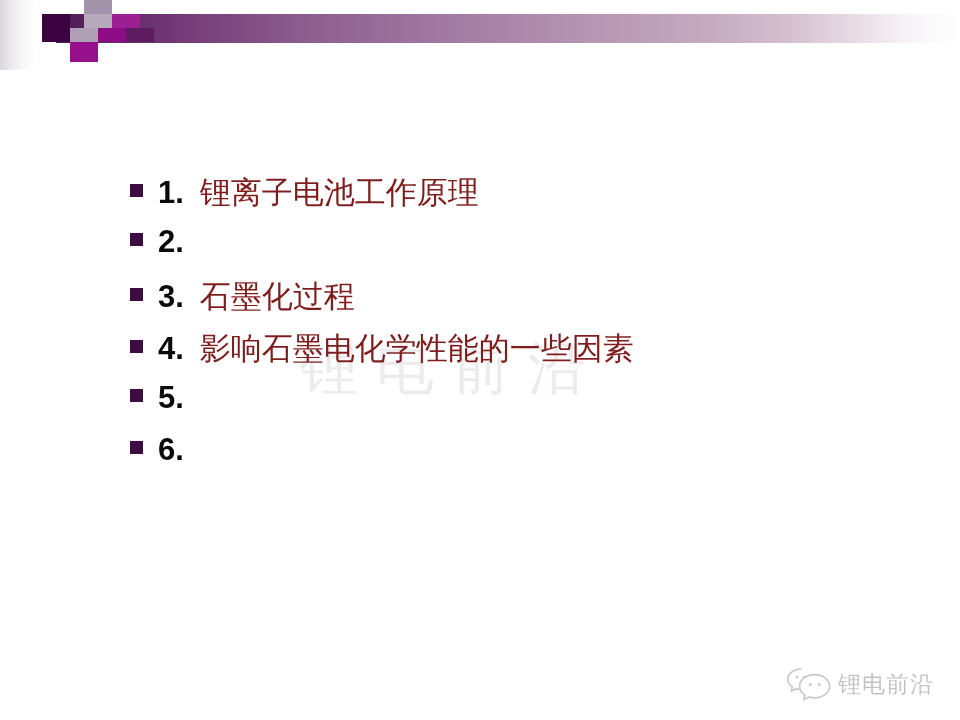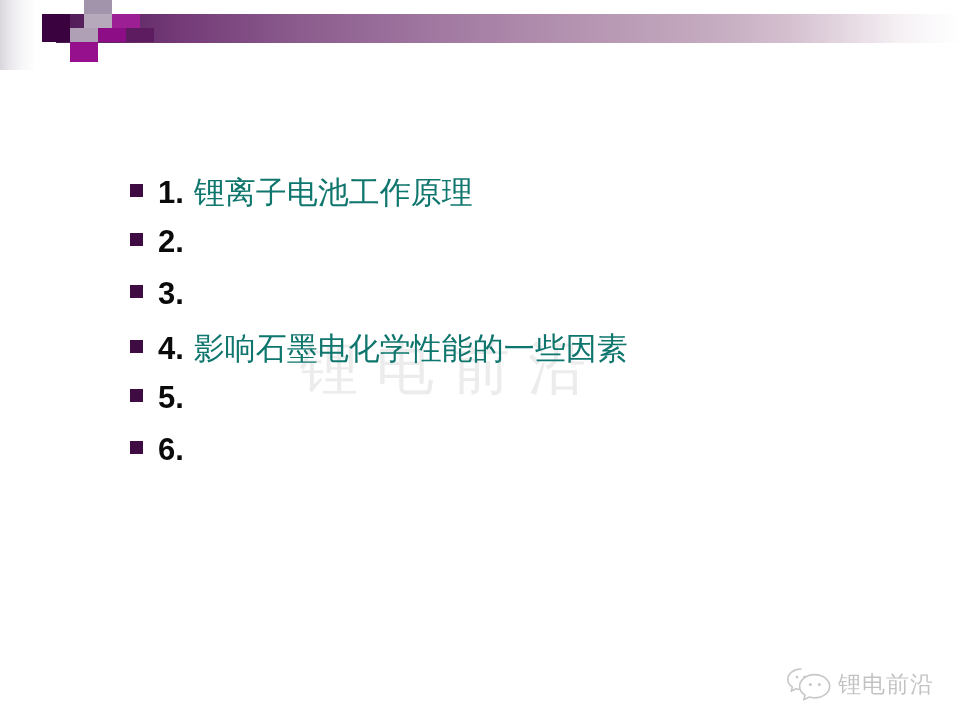--- a/index.html
+++ b/index.html
@@ -106,23 +106,23 @@
     font-weight: bold;
     font-size: 31px;
     color: #0a0a0a;
     letter-spacing: 0px;
     white-space: pre;
   }
 
   .bullet-text {
     font-family: "Liberation Serif", "DejaVu Serif", serif;
     font-size: 31px;
-    color: #0f766e;
+    color: #7f1d1d;
     white-space: pre;
-    margin-left: 10px;
+    margin-left: 16px;
   }
 
   
   #watermark {
     position: absolute;
     left: 300px;
     top: 330px;
     width: 420px;
     height: 80px;
     font-family: "Liberation Serif", "DejaVu Serif", serif;
@@ -193,20 +193,21 @@
     </div>
 
     <div class="bullet-row">
       <span class="bullet-marker"></span>
       <span class="bullet-num">2.</span>
     </div>
 
     <div class="bullet-row">
       <span class="bullet-marker"></span>
       <span class="bullet-num">3.</span>
+      <span class="bullet-text">石墨化过程</span>
     </div>
 
     <div class="bullet-row">
       <span class="bullet-marker"></span>
       <span class="bullet-num">4.</span>
       <span class="bullet-text">影响石墨电化学性能的一些因素</span>
     </div>
 
     <div class="bullet-row">
       <span class="bullet-marker"></span>

